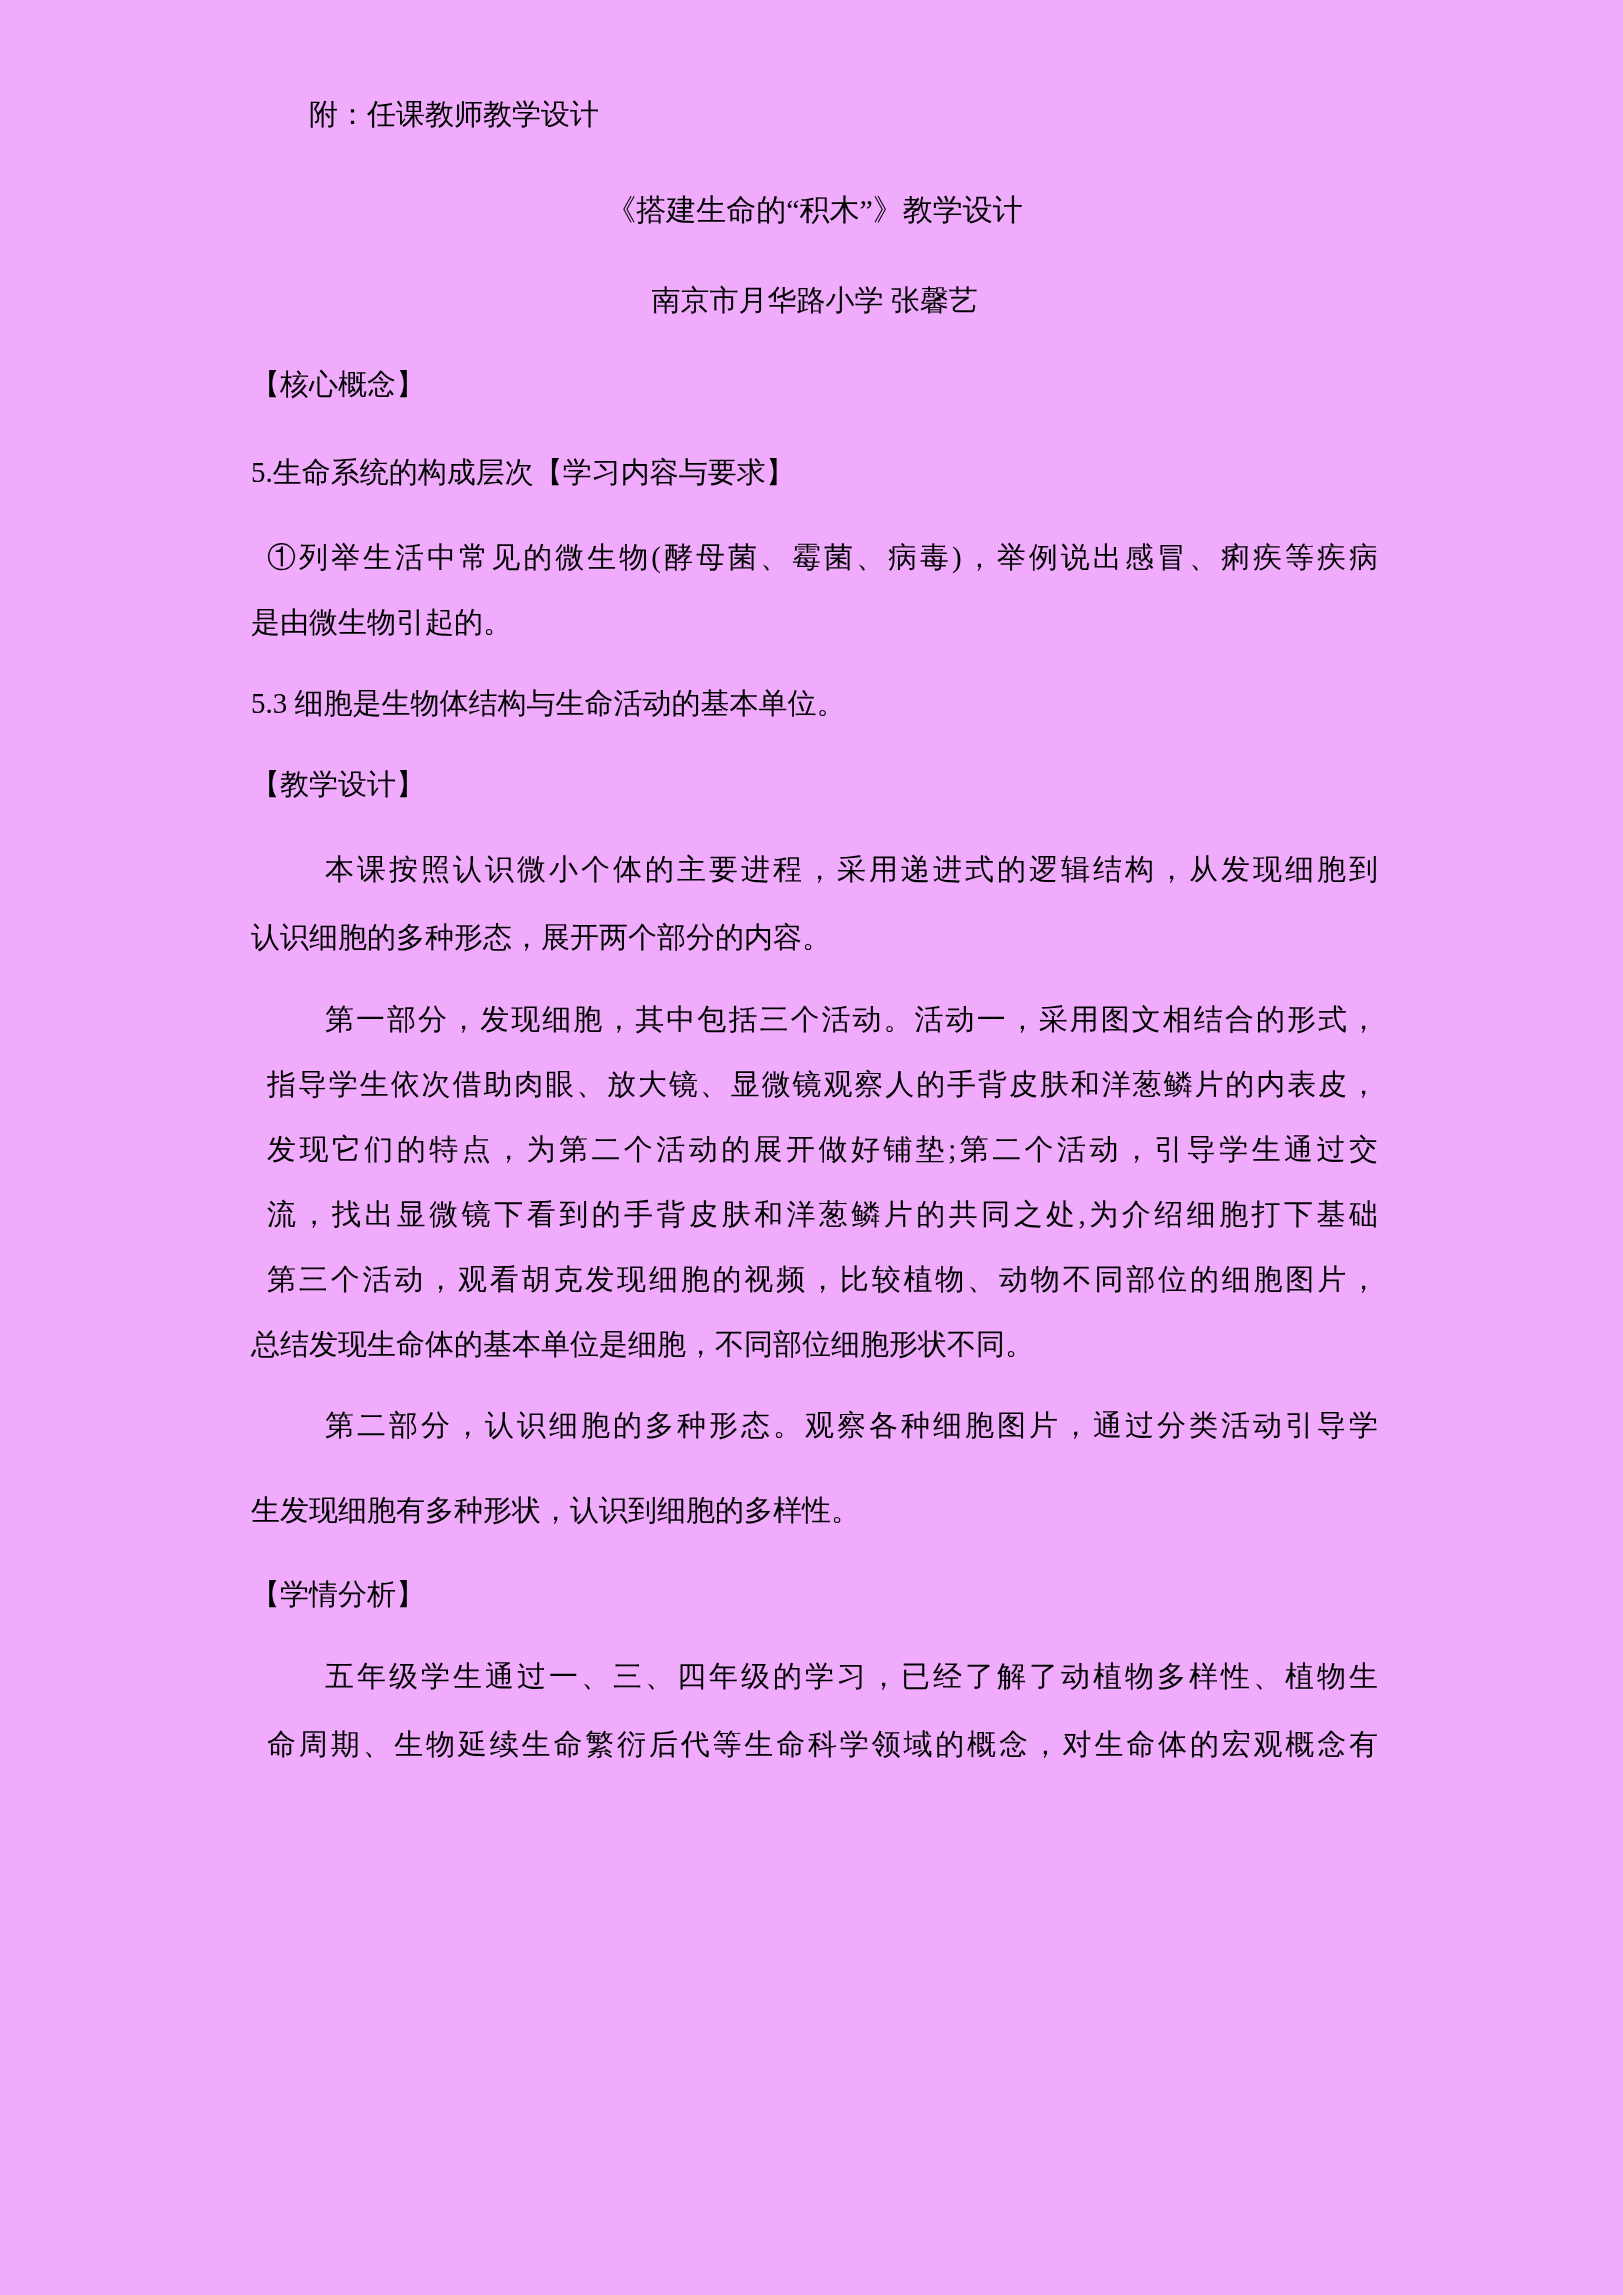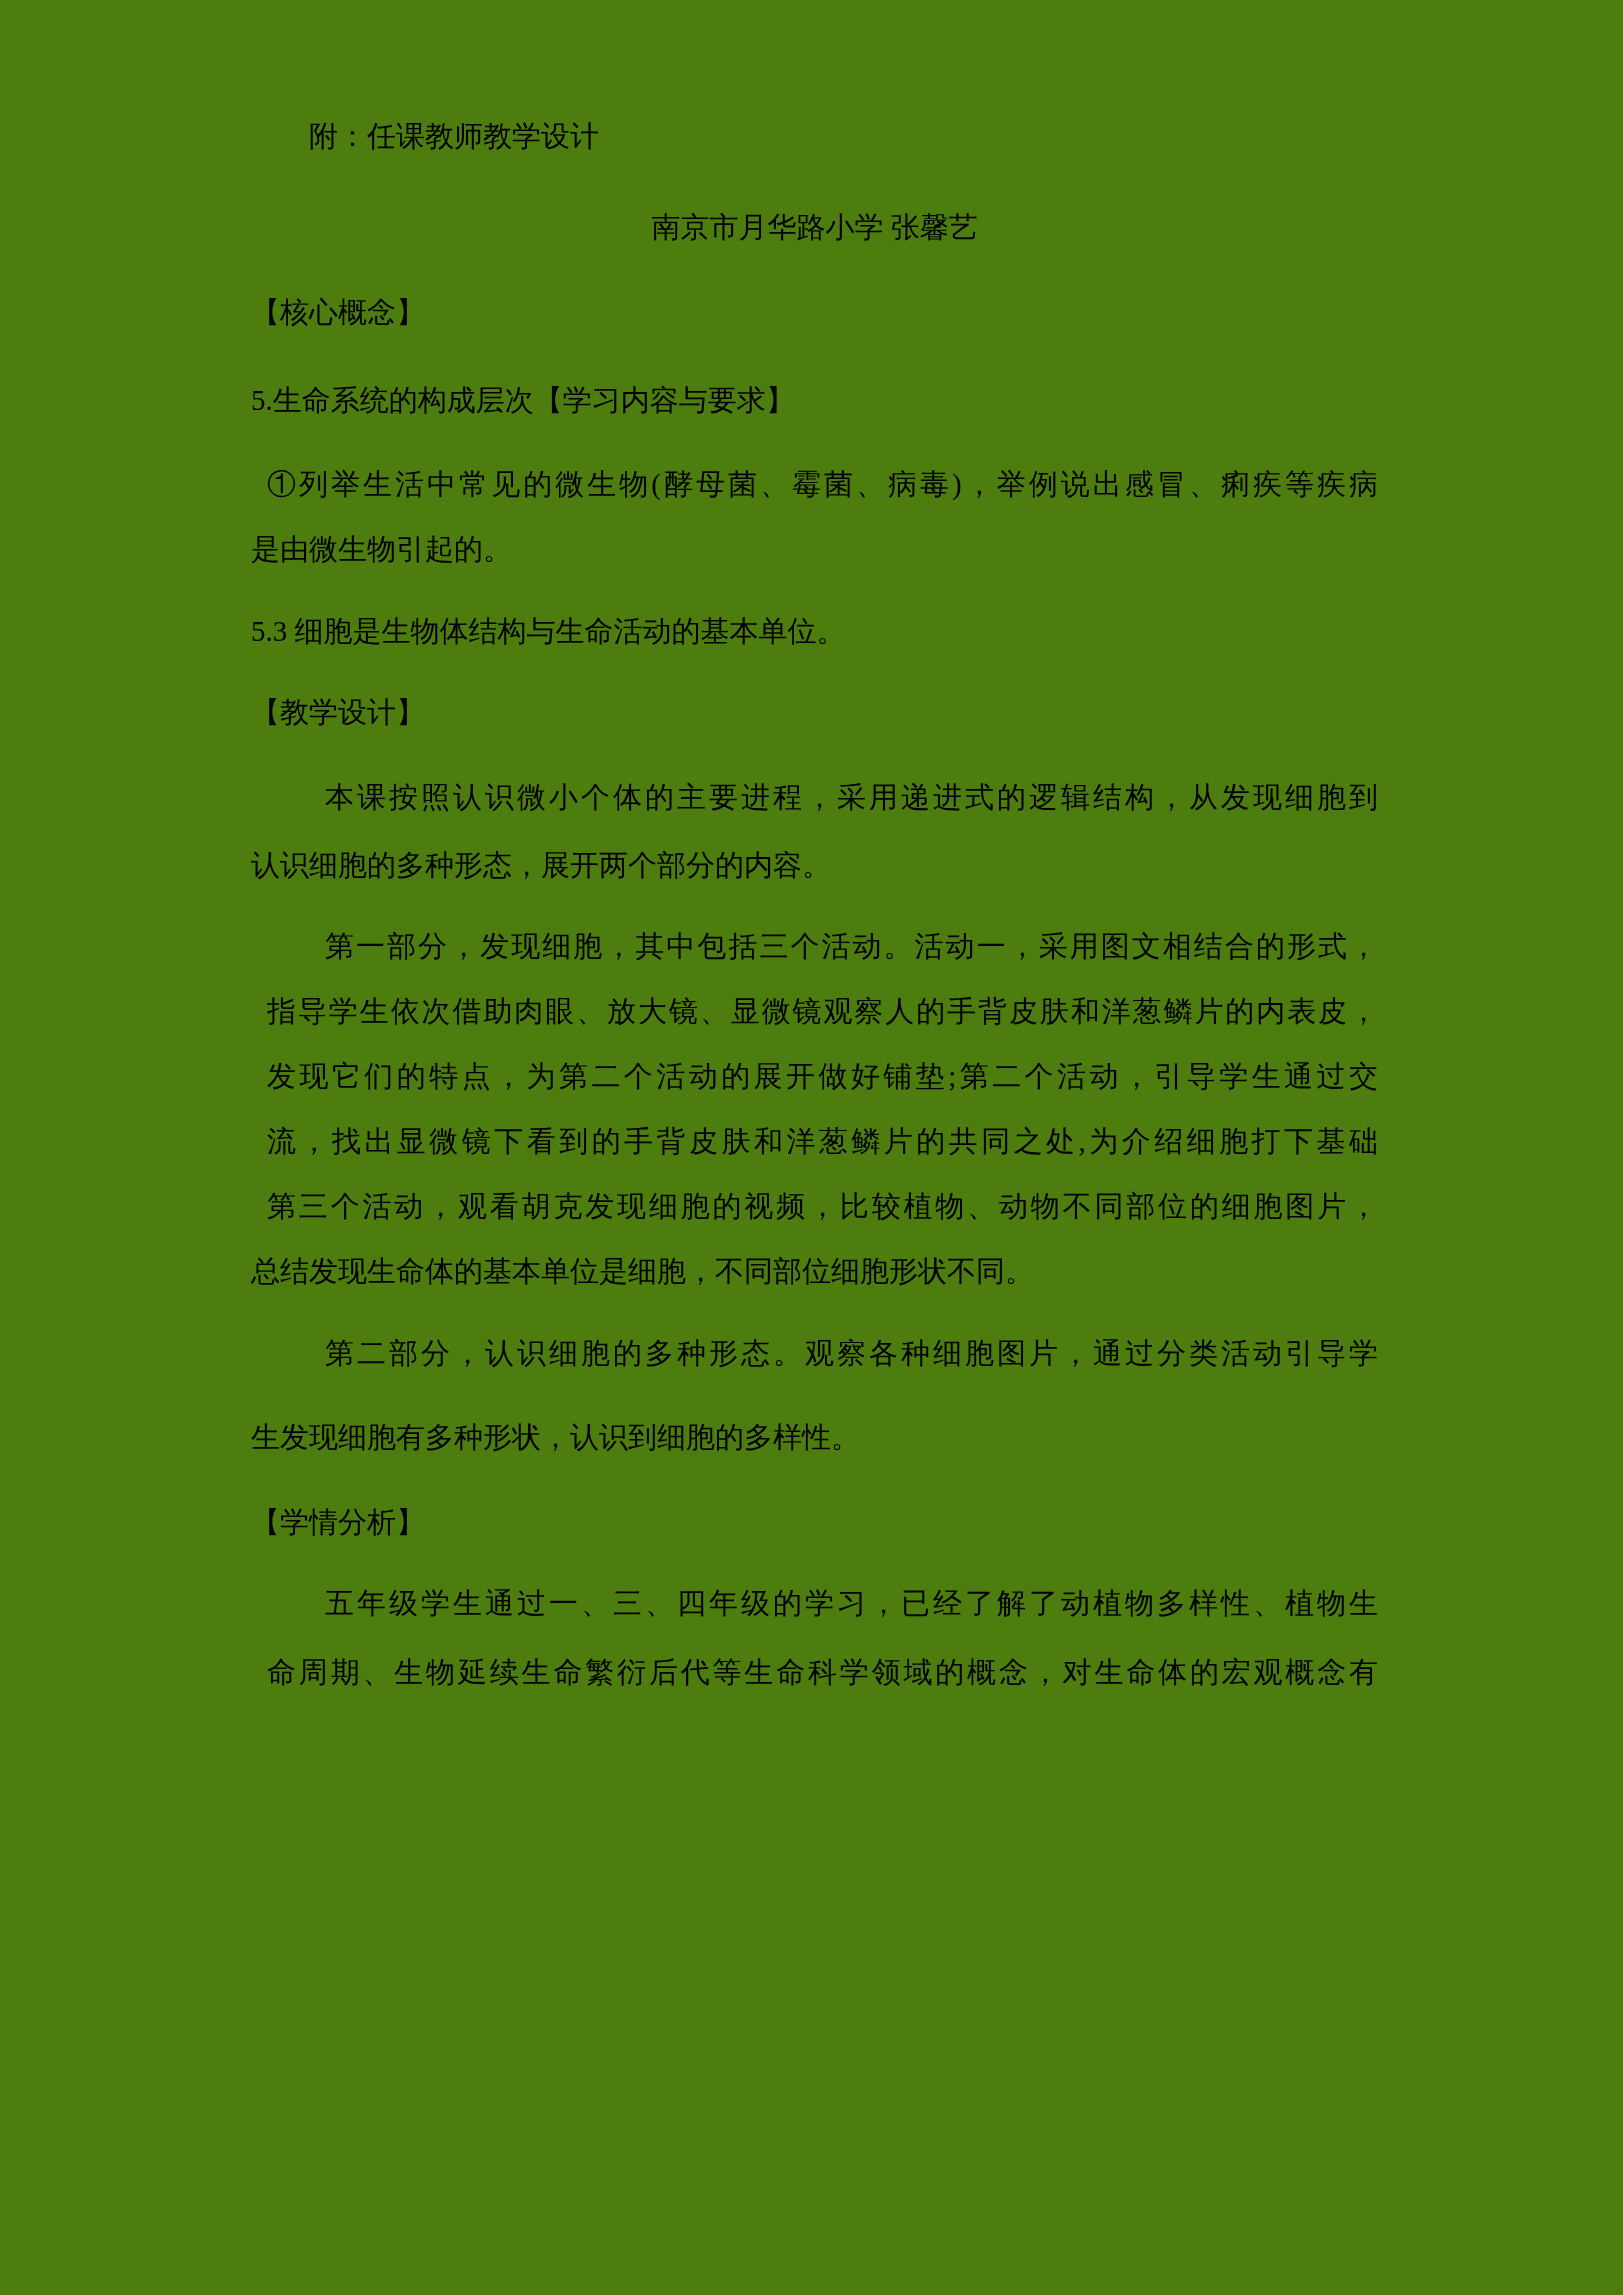--- a/index.html
+++ b/index.html
@@ -4,23 +4,23 @@
 <style>
   html, body {
     margin: 0;
     padding: 0;
     background: #ffffff;
   }
   .page {
     position: relative;
     width: 1623px;
     height: 2295px;
-    background: #4d7c0f;
+    background: #f0abfc;
     box-sizing: border-box;
-    padding: 104px 245px 0 251px;
+    padding: 82px 245px 0 251px;
     font-family: "Liberation Serif", "DejaVu Serif", serif;
     color: #000000;
     overflow: hidden;
   }
   .line {
     height: 65px;
     line-height: 65px;
     font-size: 29px;
     white-space: normal;
   }
@@ -40,20 +40,21 @@
   .mt25 { margin-top: 16.4px; }
   .mt5  { margin-top: 3.3px; }
 </style>
 </head>
 <body>
 
 <div class="page">
 
   <div class="line indent">附：任课教师教学设计</div>
 
+  <div class="line center title-line mt45">《搭建生命的“积木”》教学设计</div>
 
   <div class="line right mt40">南京市月华路小学 张馨艺</div>
 
   <div class="line mt30">【核心概念】</div>
 
   <div class="line mt35">5.生命系统的构成层次【学习内容与要求】</div>
 
 
   <div class="line fill mt30">①列举生活中常见的微生物(酵母菌、霉菌、病毒)，举例说出感冒、痢疾等疾病</div>
   <div class="line">是由微生物引起的。</div>

